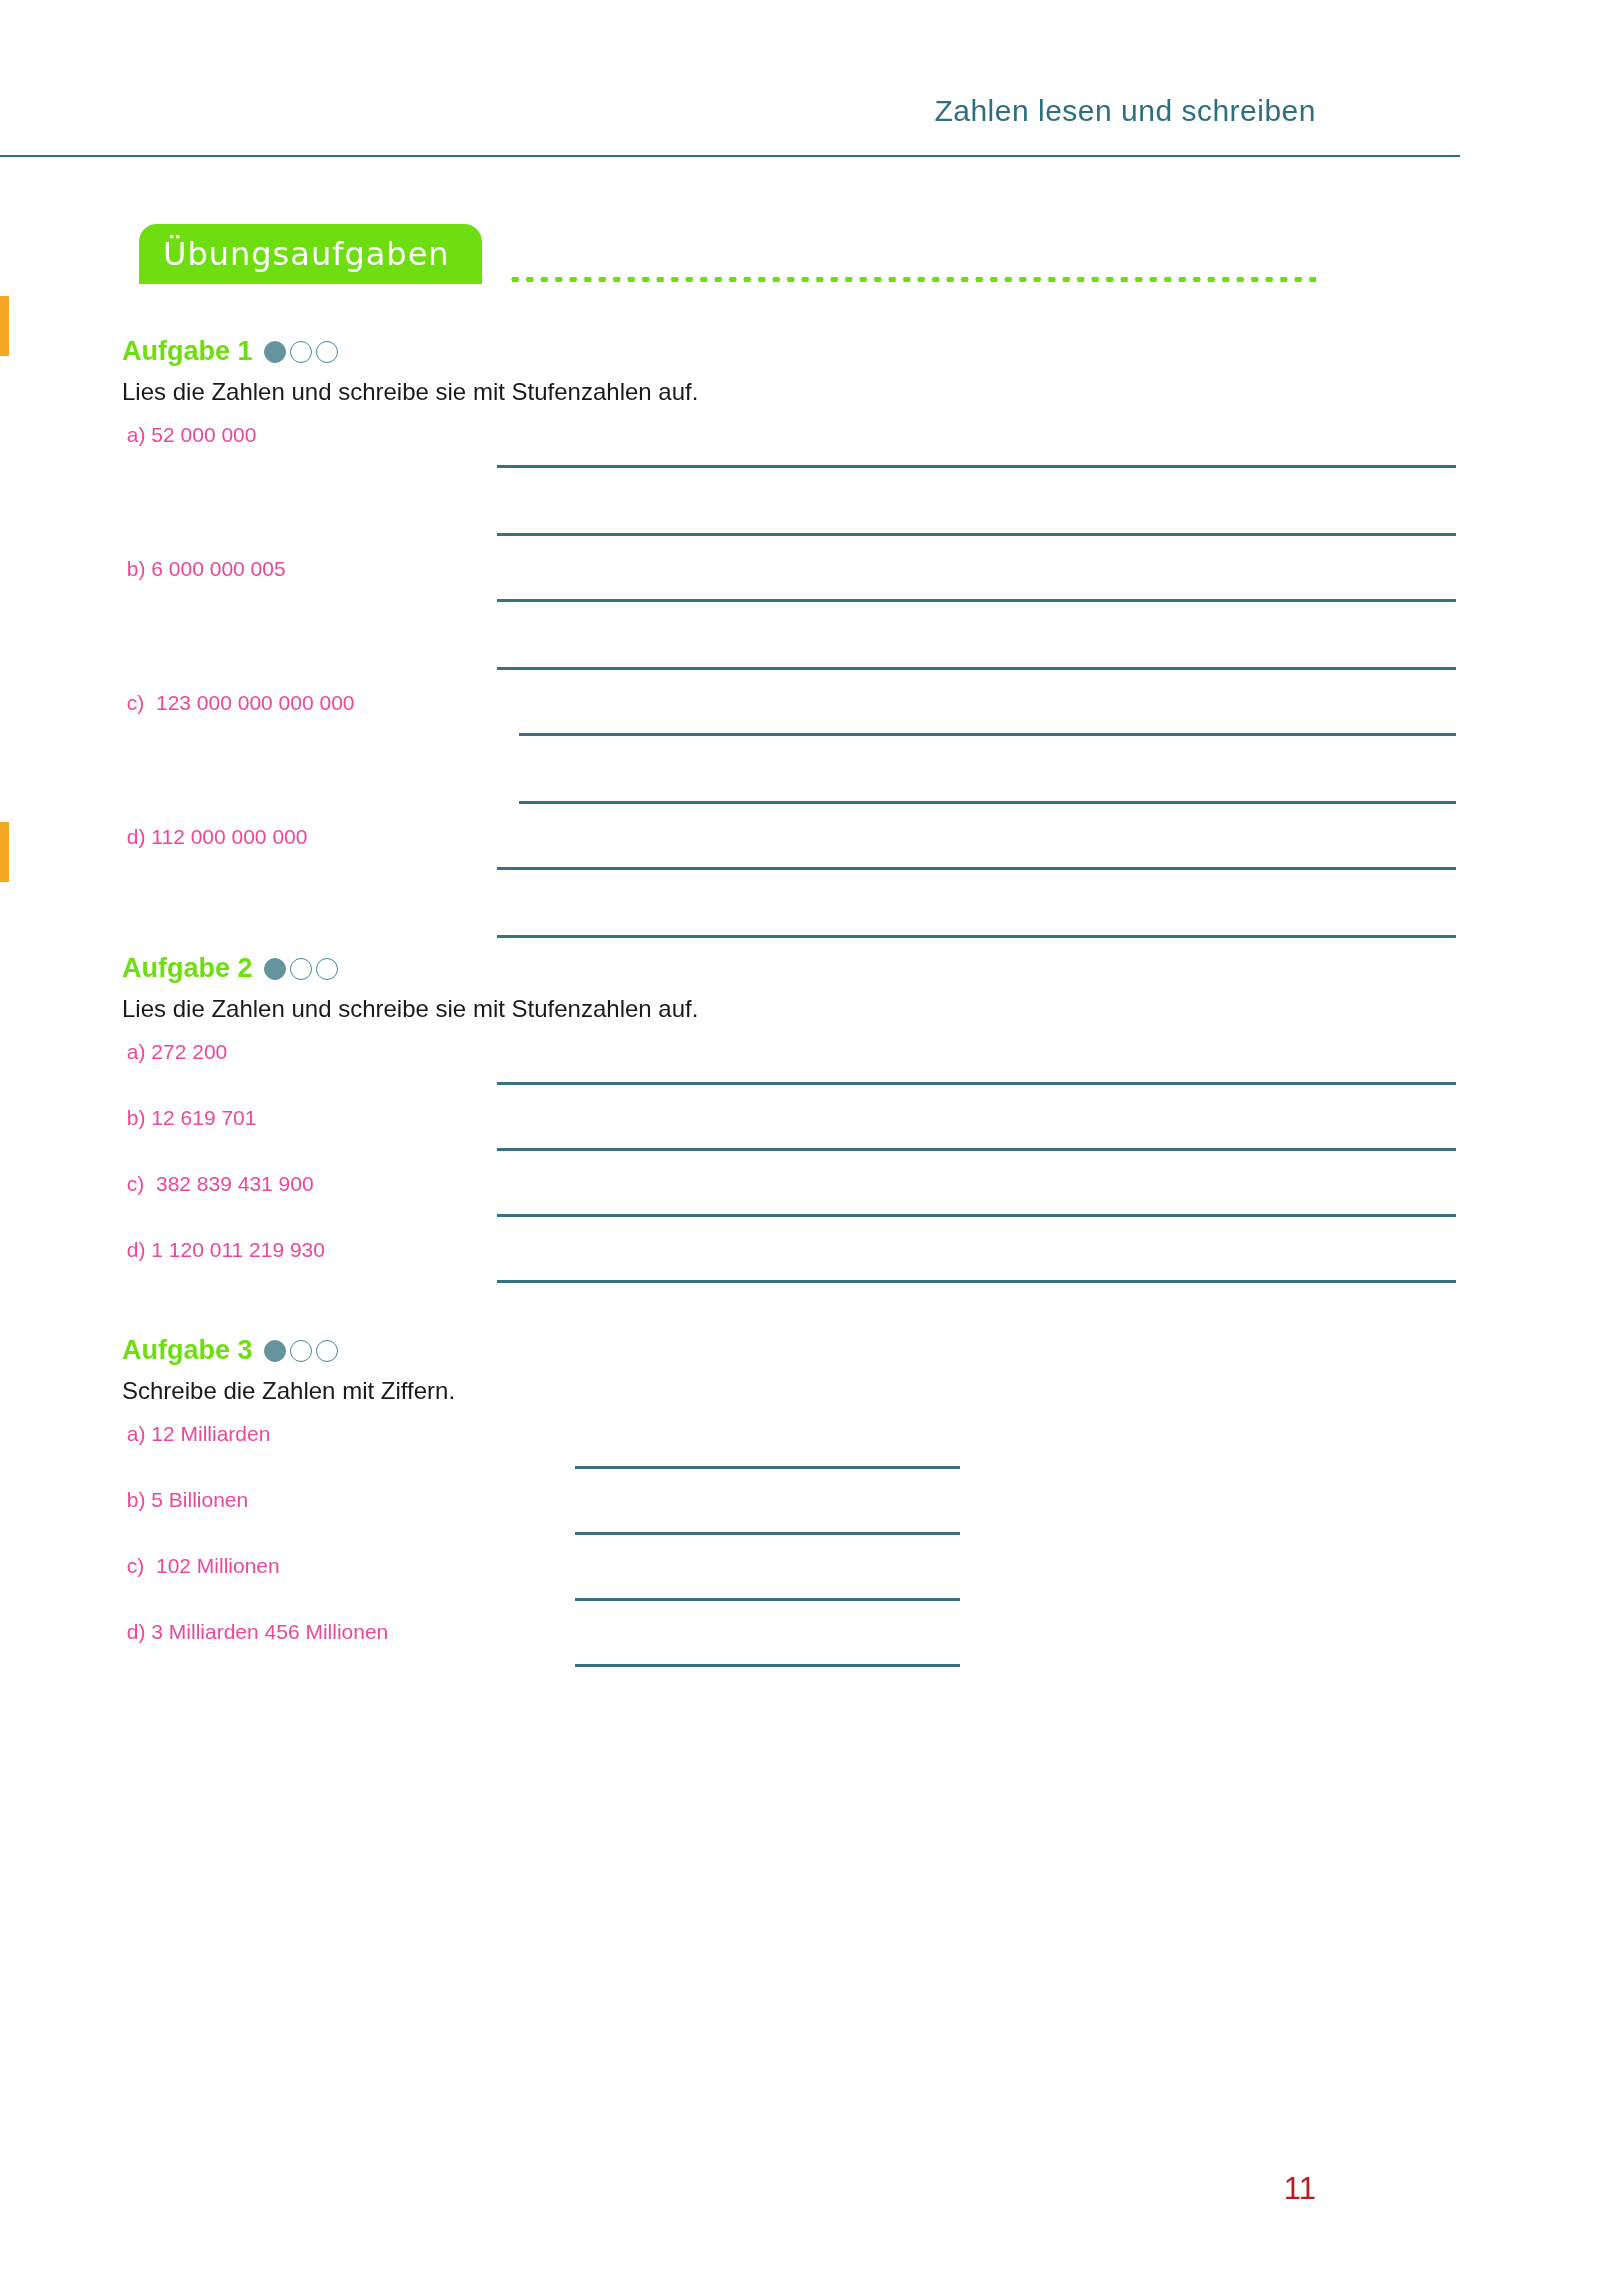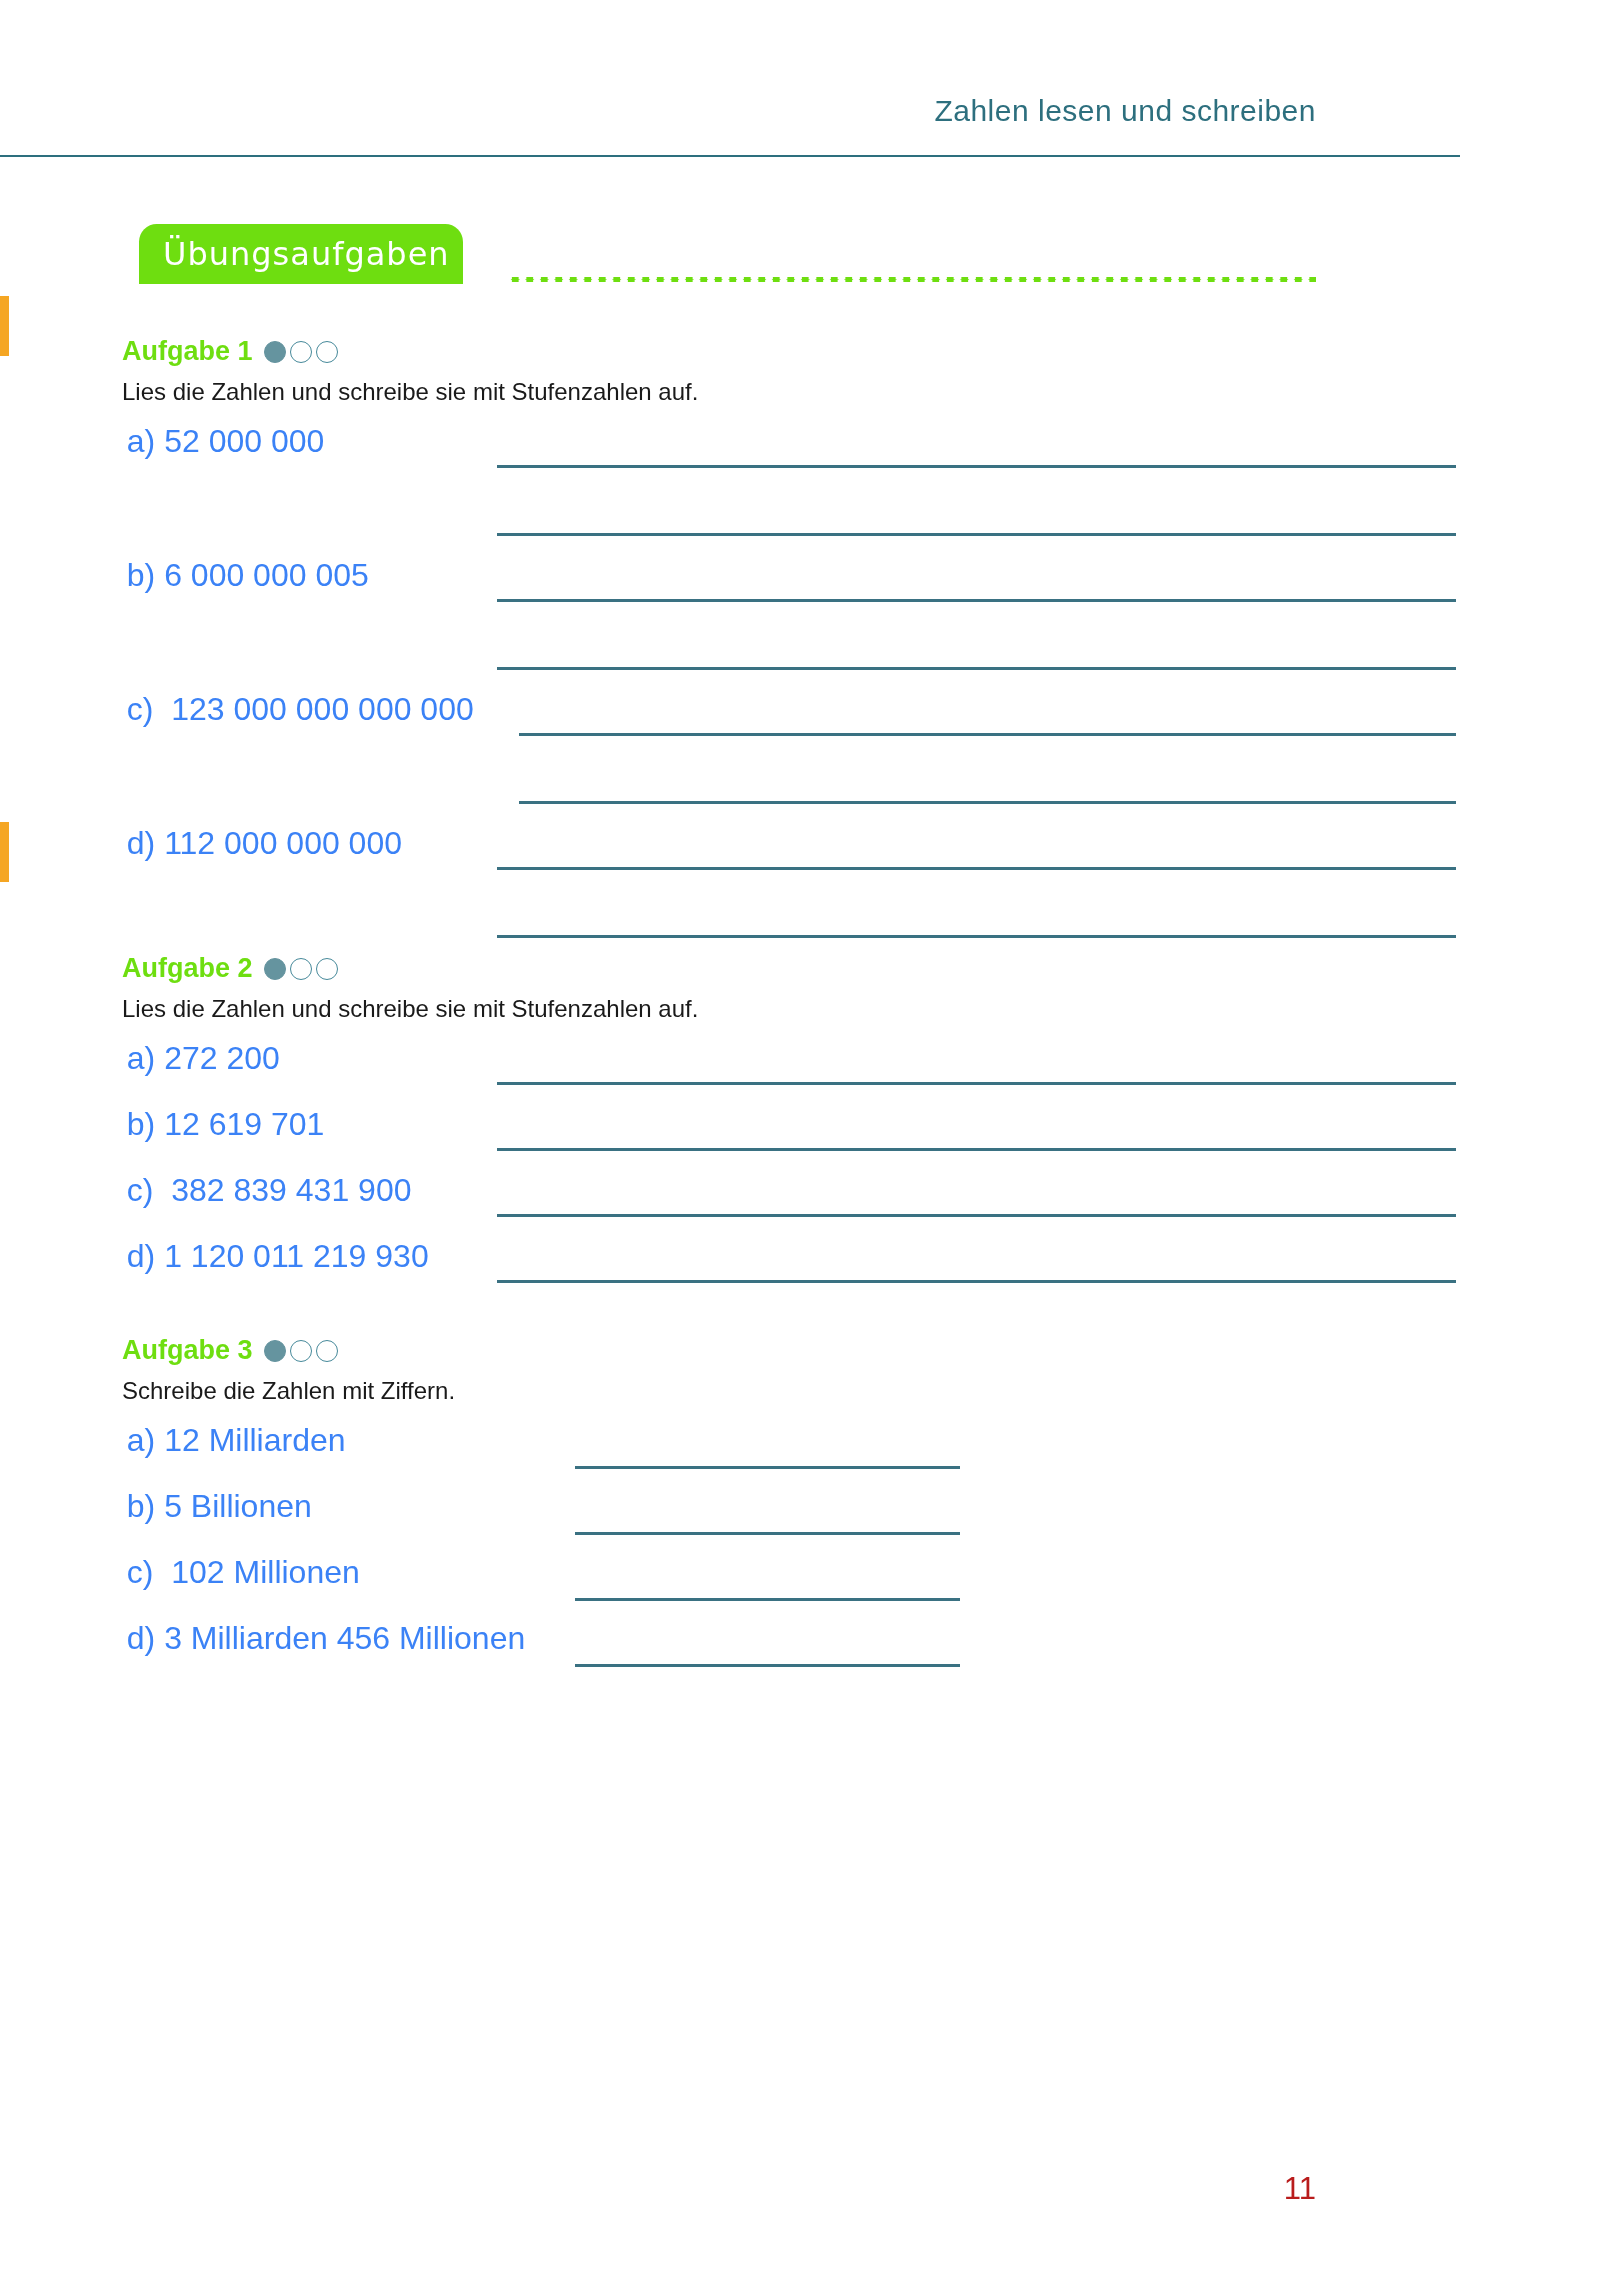--- a/index.html
+++ b/index.html
@@ -54,21 +54,21 @@
     position: absolute;
     left: 139px;
     top: 224px;
     height: 60px;
   }
   .badge {
     position: relative;
     display: inline-block;
     height: 60px;
     line-height: 60px;
-    padding: 0 13px 0 24px;
+    padding: 0 32px 0 24px;
     background: #6ede10;
     border-radius: 17.7px 17.7px 0 0;
     color: #ffffff;
     font-family: "DejaVu Sans", sans-serif;
     font-size: 32px;
     font-weight: 400;
     letter-spacing: 1px;
     white-space: nowrap;
     vertical-align: top;
   }
@@ -128,22 +128,22 @@
 
   
   .items { margin-top: 16px; position: relative; }
 
   .item {
     position: relative;
     display: flex;
     align-items: flex-start;
   }
   .item-label {
-    font-size: 32px;
-    color: #3b82f6;
+    font-size: 21px;
+    color: #ec4899;
     white-space: nowrap;
     padding-left: 4.8px;
   }
 
   .rule {
     position: absolute;
     height: 3.2px;
     background: #3a7182;
   }
 

